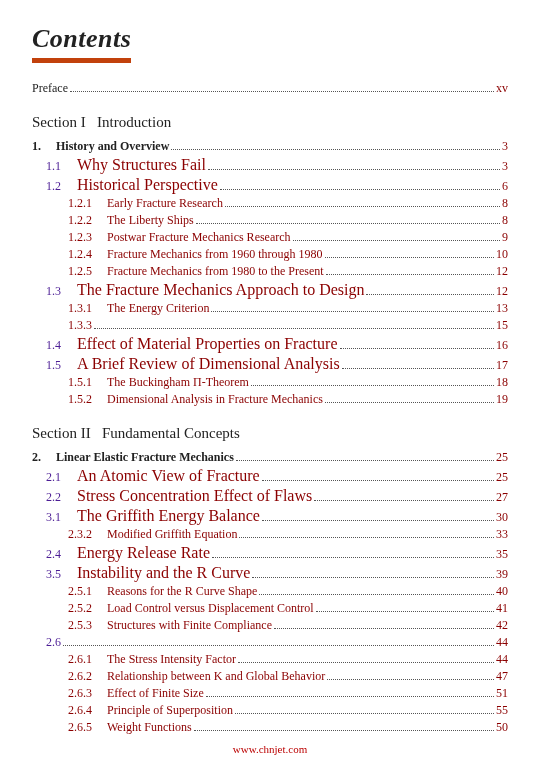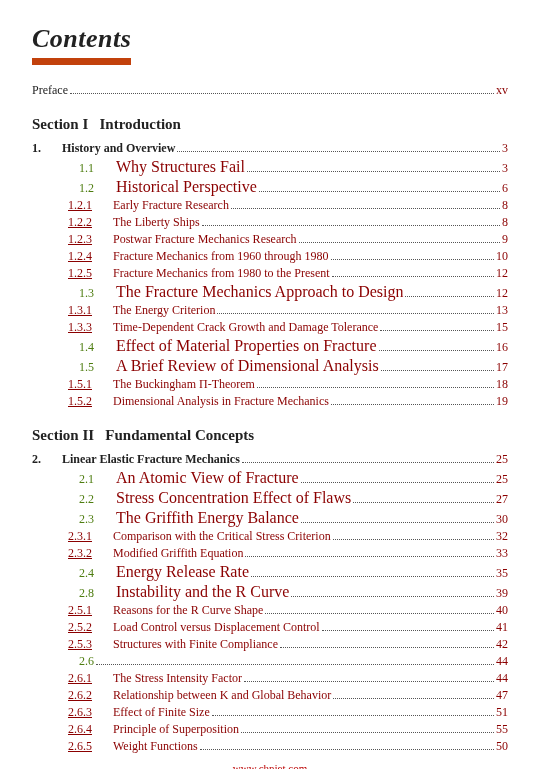--- a/index.html
+++ b/index.html
@@ -6,21 +6,21 @@
     body {
       width: 540px;
       min-height: 769px;
       background: #fff;
       font-family: "Times New Roman", Times, serif;
       font-size: 12px;
       color: #222;
       padding: 24px 32px 24px 32px;
     }
     .title-block {
-      border-bottom: 7px solid #c2410c;
+      border-bottom: 5px solid #c2410c;
       padding-bottom: 4px;
       margin-bottom: 18px;
       display: inline-block;
     }
     .contents-title {
       font-size: 26px;
       font-style: italic;
       font-weight: bold;
       letter-spacing: 0.5px;
     }
@@ -33,53 +33,53 @@
     .preface-label { color: #222; }
     .dot-leader {
       flex: 1;
       border-bottom: 1px dotted #555;
       margin: 0 2px 2px 2px;
     }
     .page-num { color: #8B0000; font-size: 12px; }
 
     .section-heading {
       font-size: 15px;
-      font-weight: bold;
+      font-weight: normal;
       margin: 18px 0 8px 0;
       color: #222;
     }
 
     .toc-entry {
       display: flex;
       align-items: baseline;
       margin-bottom: 2px;
     }
     .entry-label {
       white-space: nowrap;
       flex-shrink: 0;
     }
     .entry-title {
       white-space: nowrap;
       flex-shrink: 0;
-      margin-left: 18px;
+      margin-left: 12px;
     }
 
     
     .lvl1 { padding-left: 0px; }
     .lvl1 .entry-label { font-weight: bold; font-size: 12px; color: #222; }
     .lvl1 .entry-title { font-weight: bold; font-size: 12px; color: #222; }
 
     
     .lvl2 { padding-left: 14px; }
-    .lvl2 .entry-label { font-size: 12px; color: #4d7c0f; margin-left: 33px; }
+    .lvl2 .entry-label { font-size: 12px; color: #4c1d95; }
     .lvl2 .entry-title { font-size: 16px; color: #8B0000; }
 
     
     .lvl3 { padding-left: 36px; }
-    .lvl3 .entry-label { font-size: 12px; color: #8B0000; text-decoration: underline; }
+    .lvl3 .entry-label { font-size: 12px; color: #8B0000; }
     .lvl3 .entry-title { font-size: 12px; color: #8B0000; }
 
     
     .lvl-ref { padding-left: 0px; }
     .lvl-ref .entry-label { font-size: 12px; color: #222; }
     .lvl-ref .entry-title { font-size: 12px; color: #222; }
 
     .watermark {
       text-align: center;
       color: #b00;
@@ -161,21 +161,20 @@
       <span class="page-num">12</span>
     </div>
     <div class="toc-entry lvl3">
       <span class="entry-label">1.3.1</span>
       <span class="entry-title">&nbsp;The Energy Criterion</span>
       <span class="dot-leader"></span>
       <span class="page-num">13</span>
     </div>
     <div class="toc-entry lvl3">
       <span class="entry-label">1.3.3</span>
-      <span class="entry-title">&nbsp;Time-Dependent Crack Growth and Damage Tolerance</span>
       <span class="dot-leader"></span>
       <span class="page-num">15</span>
     </div>
     <div class="toc-entry lvl2">
       <span class="entry-label">1.4</span>
       <span class="entry-title">&nbsp;Effect of Material Properties on Fracture</span>
       <span class="dot-leader"></span>
       <span class="page-num">16</span>
     </div>
     <div class="toc-entry lvl2">
@@ -209,45 +208,39 @@
       <span class="dot-leader"></span>
       <span class="page-num">25</span>
     </div>
     <div class="toc-entry lvl2">
       <span class="entry-label">2.2</span>
       <span class="entry-title">&nbsp;Stress Concentration Effect of Flaws</span>
       <span class="dot-leader"></span>
       <span class="page-num">27</span>
     </div>
     <div class="toc-entry lvl2">
-      <span class="entry-label">2.3</span>
+      <span class="entry-label">3.1</span>
       <span class="entry-title">&nbsp;The Griffith Energy Balance</span>
       <span class="dot-leader"></span>
       <span class="page-num">30</span>
-    </div>
-    <div class="toc-entry lvl3">
-      <span class="entry-label">2.3.1</span>
-      <span class="entry-title">&nbsp;Comparison with the Critical Stress Criterion</span>
-      <span class="dot-leader"></span>
-      <span class="page-num">32</span>
     </div>
     <div class="toc-entry lvl3">
       <span class="entry-label">2.3.2</span>
       <span class="entry-title">&nbsp;Modified Griffith Equation</span>
       <span class="dot-leader"></span>
       <span class="page-num">33</span>
     </div>
     <div class="toc-entry lvl2">
       <span class="entry-label">2.4</span>
       <span class="entry-title">&nbsp;Energy Release Rate</span>
       <span class="dot-leader"></span>
       <span class="page-num">35</span>
     </div>
     <div class="toc-entry lvl2">
-      <span class="entry-label">2.8</span>
+      <span class="entry-label">3.5</span>
       <span class="entry-title">&nbsp;Instability and the R Curve</span>
       <span class="dot-leader"></span>
       <span class="page-num">39</span>
     </div>
     <div class="toc-entry lvl3">
       <span class="entry-label">2.5.1</span>
       <span class="entry-title">&nbsp;Reasons for the R Curve Shape</span>
       <span class="dot-leader"></span>
       <span class="page-num">40</span>
     </div>

